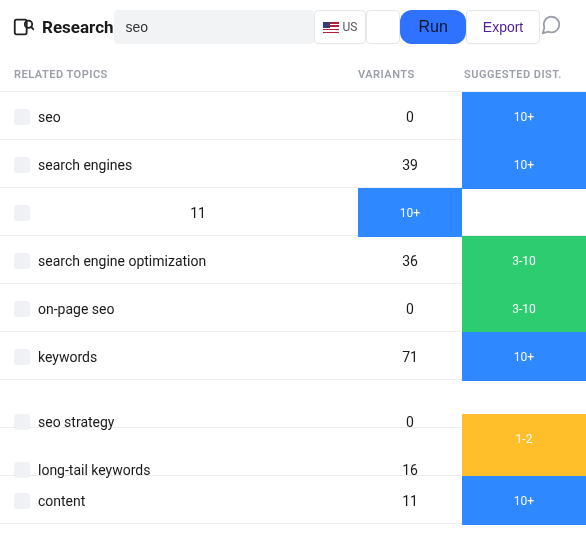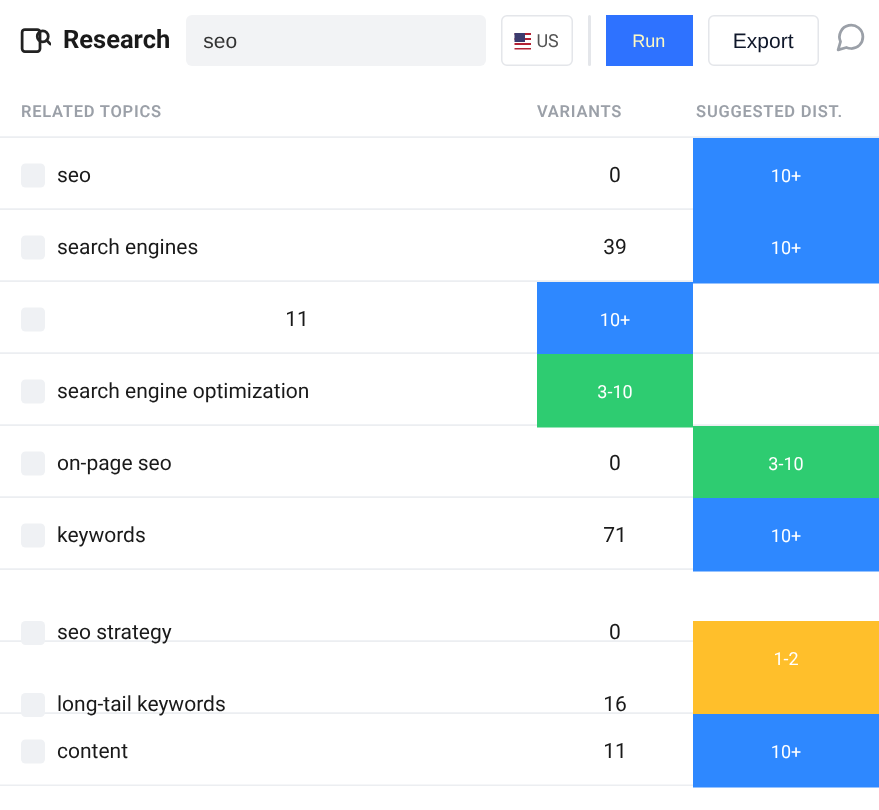--- a/index.html
+++ b/index.html
@@ -7,21 +7,20 @@
     font-family: -apple-system, BlinkMacSystemFont, "Segoe UI", Roboto, Arial, sans-serif;
     background: #fff;
     width: 586px;
     height: 540px;
     overflow: hidden;
     color: #1a1a1a;
   }
   .topbar {
     display: flex;
     align-items: center;
-    gap: 10px;
     padding: 10px 12px 14px 12px;
   }
   .title-wrap {
     display: flex;
     align-items: center;
     gap: 8px;
   }
   .title-wrap svg { display:block; }
   .page-title {
     font-size: 17px;
@@ -74,33 +73,33 @@
     height: 34px; width: 34px;
     border: 1px solid #e4e6ea;
     border-radius: 4px;
     background: #fff;
     cursor: pointer;
   }
   .run-btn {
     height: 34px;
     padding: 0 18px;
     border: none;
-    border-radius: 0;
+    border-radius: 12px;
     background: #2e72ff;
-    color: #fef9c3;
-    font-size: 12px;
+    color: #0f172a;
+    font-size: 16px;
     cursor: pointer;
   }
   .export-btn {
     height: 34px;
     padding: 0 16px;
     border: 1px solid #e4e6ea;
     border-radius: 4px;
     background: #fff;
-    color: #0f172a;
+    color: #4c1d95;
     font-size: 14px;
     cursor: pointer;
   }
   .chat-icon { color: #7a7f87; cursor: pointer; }
   .table {
     width: 100%;
   }
   .thead, .row {
     display: grid;
     grid-template-columns: 38px 1fr 104px 124px;
@@ -206,20 +205,21 @@
         <div class="suggest-cell dist-many">10+</div>
       </div>
       <div class="row">
         <div class="checkbox"></div>
         <div class="variants">11</div>
         <div class="suggest-cell dist-many">10+</div>
       </div>
       <div class="row">
         <div class="checkbox"></div>
         <div class="topic-label">search engine optimization</div>
+        <div class="variants">36</div>
         <div class="suggest-cell dist-mid">3-10</div>
       </div>
       <div class="row">
         <div class="checkbox"></div>
         <div class="topic-label">on-page seo</div>
         <div class="variants">0</div>
         <div class="suggest-cell dist-mid">3-10</div>
       </div>
       <div class="row">
         <div class="checkbox"></div>

